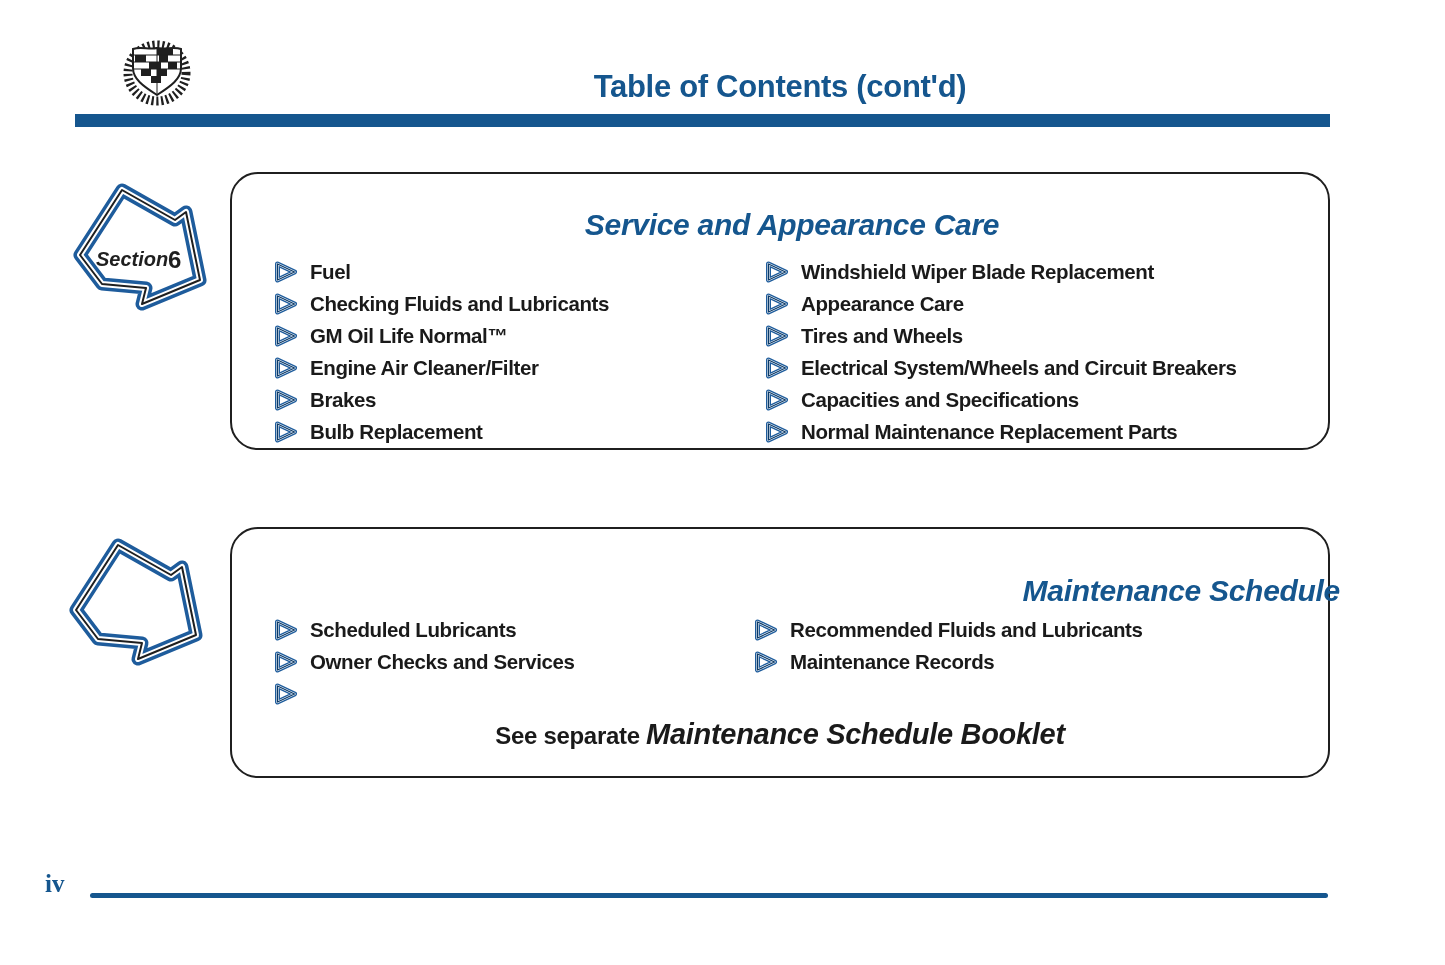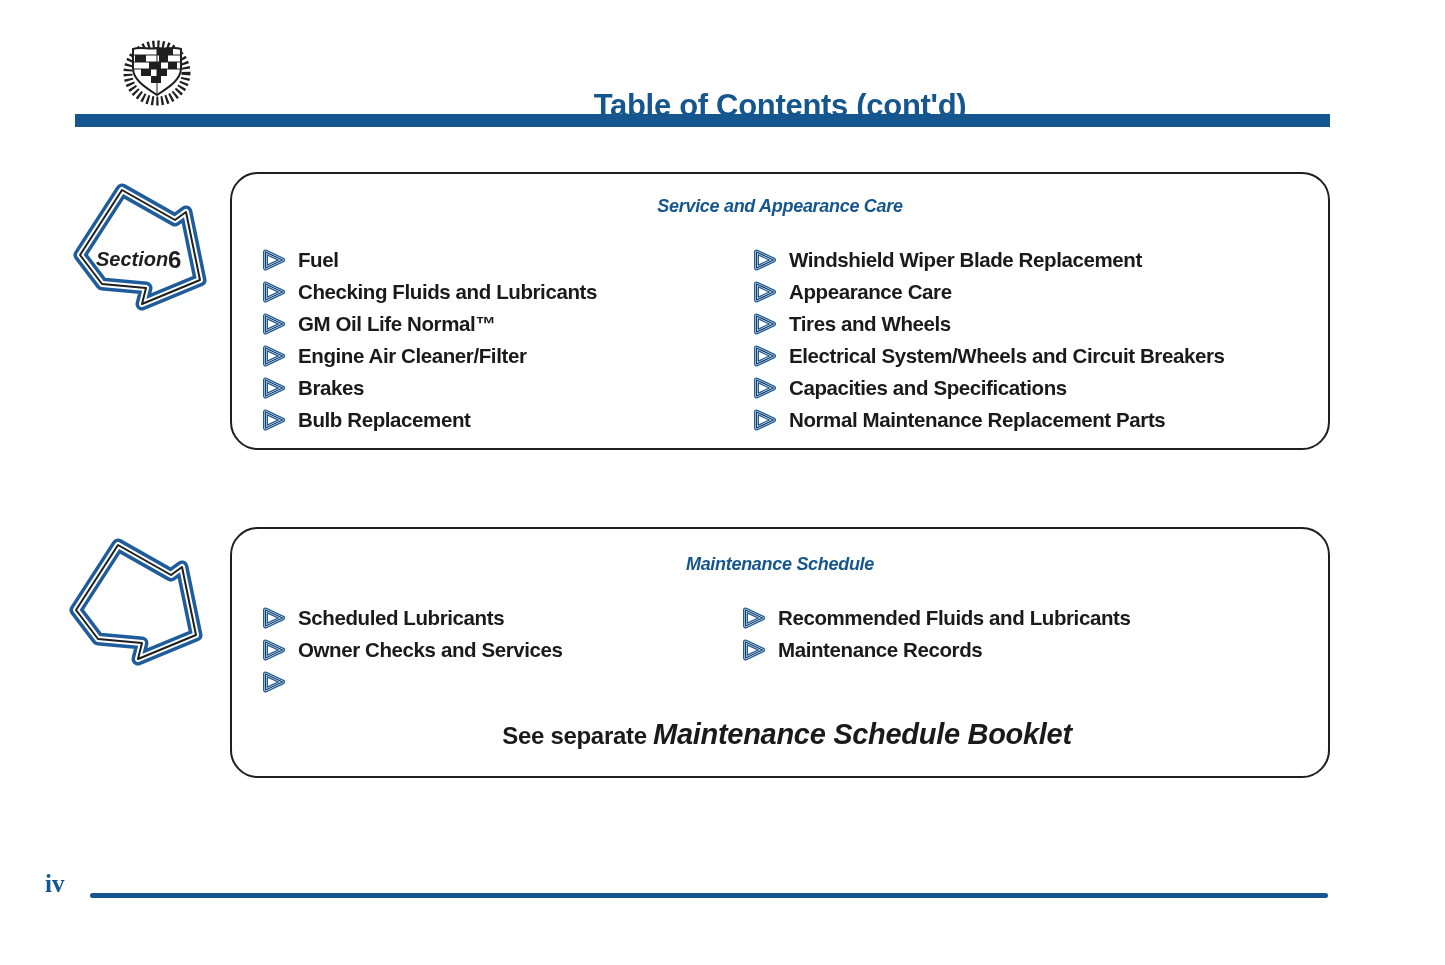--- a/index.html
+++ b/index.html
@@ -6,21 +6,21 @@
   body{
     width:1445px;height:965px;background:#ffffff;position:relative;overflow:hidden;
     font-family:"Liberation Sans",sans-serif;
     color:var(--text,#1a1a1a);
   }
   .abs{position:absolute;}
 
   
   #logo{left:115px;top:32px;}
   #page-title{
-    left:230px;top:88px;width:1100px;text-align:center;
+    left:230px;top:69px;width:1100px;text-align:center;
     font-size:31px;font-weight:bold;letter-spacing:-0.3px;
     color:var(--accent,#15568e);
   }
   #title-bar{
     left:75px;top:114px;width:1255px;height:13px;
     background:var(--accent,#15568e);
   }
 
   
   .arrow-outer{fill:#ffffff;stroke:var(--arrow_blue,#1e5c9c);stroke-width:13;stroke-linejoin:round;}
@@ -33,45 +33,45 @@
 
   
   .card{
     position:absolute;left:230px;width:1100px;
     border:2px solid var(--ink,#1f1f1f);border-radius:28px;background:#fff;
     box-sizing:border-box;
   }
   #card-service{top:172px;height:278px;}
   #card-maintenance{top:527px;height:251px;}
   .card-title{
-    position:absolute;left:0;width:100%;text-align:center;margin:0;
-    font-size:18px;font-weight:bold;font-style:italic;letter-spacing:-0.3px;
+    position:absolute;left:0;width:100%;text-align:center;margin:12px;
+    font-size:30px;font-weight:bold;font-style:italic;letter-spacing:-0.3px;
     color:var(--accent,#15568e);
   }
   #card-service .card-title{top:22px;}
-  #card-maintenance .card-title{top:25px;}
-
-  .col{position:absolute;list-style:none;margin:4px;padding:0;}
+  #card-maintenance .card-title{top:33px;text-align:right;}
+
+  .col{position:absolute;list-style:none;margin:16px;padding:0;}
   #card-service .col-a{left:25px;top:66px;}
   #card-service .col-b{left:516px;top:66px;}
   #card-maintenance .col-a{left:25px;top:69px;}
   #card-maintenance .col-b{left:505px;top:69px;}
   .toc-item{display:flex;align-items:center;height:32px;}
   .bullet{width:26px;height:24px;margin-right:11px;flex:0 0 auto;display:block;}
   .tri-outer{fill:#ffffff;stroke:var(--arrow_blue,#1e5c9c);stroke-width:5;stroke-linejoin:round;}
   .tri-mid{fill:none;stroke:#ffffff;stroke-width:2.4;stroke-linejoin:round;}
   .tri-inner{fill:none;stroke:var(--dark_line,#0d3a66);stroke-width:1.3;stroke-linejoin:round;}
   .toc-label{
     font-size:20.5px;font-weight:bold;letter-spacing:-0.4px;white-space:nowrap;
     color:var(--text,#1a1a1a);
   }
 
   
   #booklet-note{
-    position:absolute;left:0;top:187px;width:100%;text-align:center;line-height:36px;margin-left:7px;
+    position:absolute;left:0;top:187px;width:100%;text-align:center;line-height:36px;
   }
   #booklet-note .prefix{font-size:24px;font-weight:bold;letter-spacing:-0.3px;}
   #booklet-note .emph{font-size:29px;font-weight:bold;font-style:italic;letter-spacing:-0.3px;}
 
   
   #page-number{
     left:45px;top:870px;
     font-family:"Liberation Serif",serif;font-weight:bold;font-size:25px;
     color:var(--accent,#15568e);
   }

